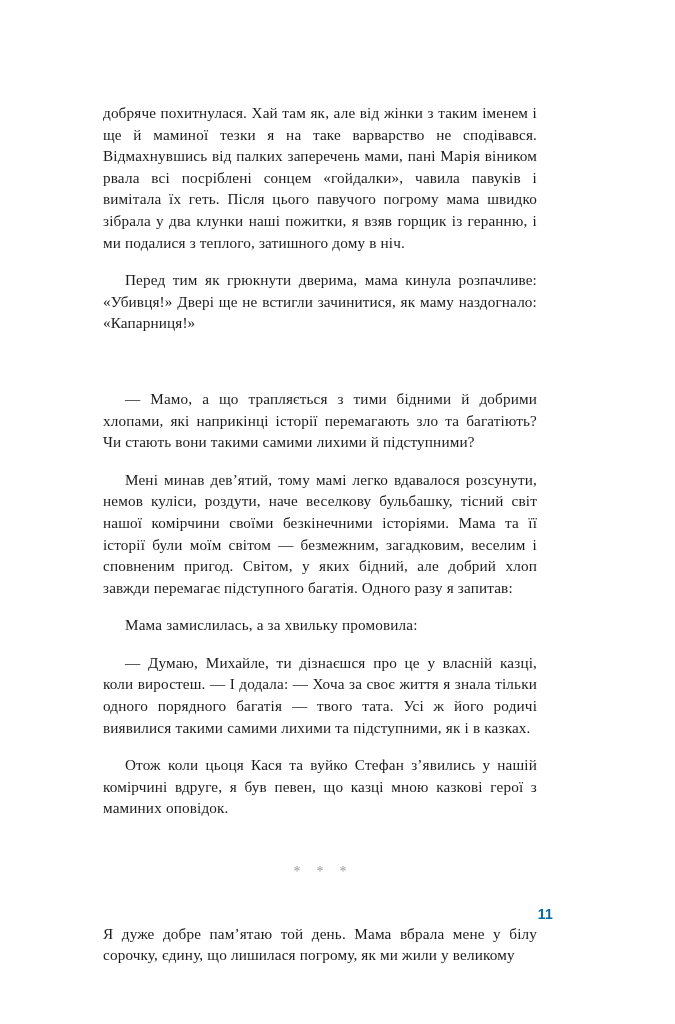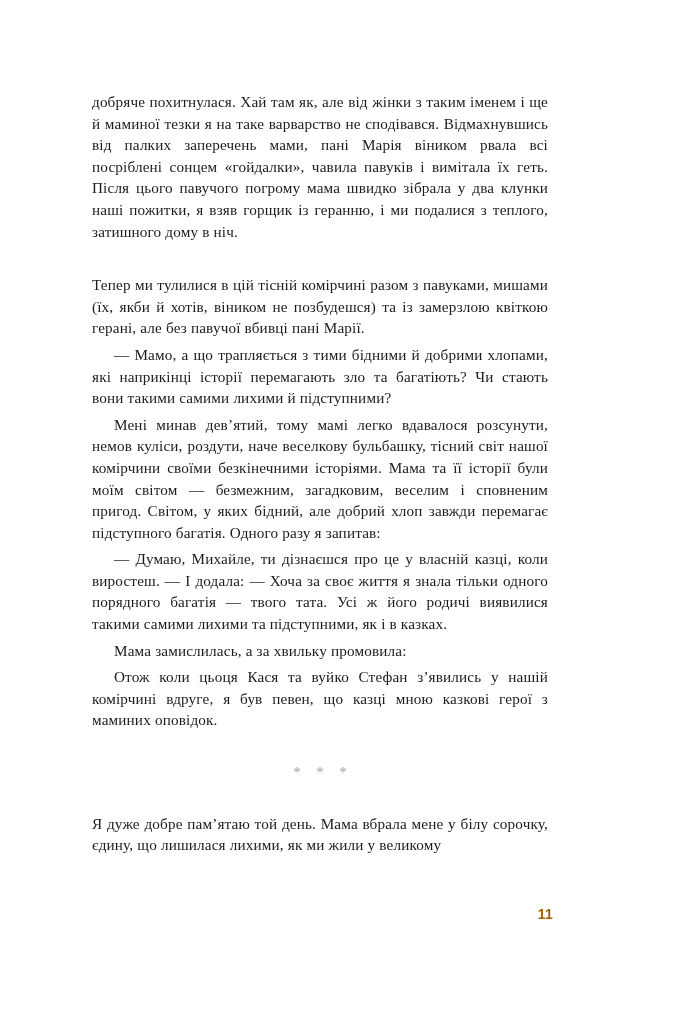--- a/index.html
+++ b/index.html
@@ -28,21 +28,21 @@
   }
 
   .text-column {
     position: absolute;
     left: 87px;
     top: 86px;
     width: 466px;
   }
 
   .para {
-    margin: 5px;
+    margin: 16px;
     font-size: 15.2px;
     line-height: 21.6px;
     text-align: justify;
     text-justify: inter-word;
     hyphens: manual;
     -webkit-hyphens: manual;
     letter-spacing: 0.01em;
     word-spacing: 0.005em;
   }
 
@@ -76,53 +76,53 @@
 
   .folio {
     position: absolute;
     left: 0;
     top: 906px;
     width: 553px;
     text-align: right;
     font-family: "Liberation Sans", "DejaVu Sans", sans-serif;
     font-size: 14px;
     font-weight: 700;
-    color: #a16207;
+    color: #0369a1;
     letter-spacing: 0.02em;
   }
 </style>
 </head>
 <body>
 
 <div class="page">
 
   <div class="text-column">
 
     <div>
       <p class="para cont">добряче похитнулася. Хай там як, але від жінки з таким іменем і ще й маминої тезки я на таке варварство не сподівався. Відмахнувшись від палких заперечень мами, пані Марія віником рвала всі посріблені сонцем «гойдалки», чавила павуків і вимітала їх геть. Після цього павучого погрому мама швидко зібрала у два клунки наші пожитки, я взяв горщик із геранню, і ми подалися з теплого, затишного дому в ніч.</p>
+      <p class="para indent">Перед тим як грюкнути дверима, мама кинула розпачливе: «Убивця!» Двері ще не встигли зачинитися, як маму наздогнало: «Капарниця!»</p>
     </div>
 
     <div class="block-gap"></div>
 
     <div>
-      <p class="para cont">Тепер ми тулилися в цій тісній комірчині разом з павуками, мишами (їх, якби й хотів, віником не позбудешся) та із замерзлою квіткою герані, але без павучої вбивці пані Марії.</p>
       <p class="para indent">— Мамо, а що трапляється з тими бідними й добрими хлопами, які наприкінці історії перемагають зло та багатіють? Чи стають вони такими самими лихими й підступними?</p>
       <p class="para indent">Мені минав дев’ятий, тому мамі легко вдавалося розсунути, немов куліси, роздути, наче веселкову бульбашку, тісний світ нашої комірчини своїми безкінечними історіями. Мама та її історії були моїм світом — безмежним, загадковим, веселим і сповненим пригод. Світом, у яких бідний, але добрий хлоп завжди перемагає підступного багатія. Одного разу я запитав:</p>
+      <p class="para indent">Мама замислилась, а за хвильку промовила:</p>
       <p class="para indent">— Думаю, Михайле, ти дізнаєшся про це у власній казці, коли виростеш. — І додала: — Хоча за своє життя я знала тільки одного порядного багатія — твого тата. Усі ж його родичі виявилися такими самими лихими та підступними, як і в казках.</p>
-      <p class="para indent">Мама замислилась, а за хвильку промовила:</p>
       <p class="para indent">Отож коли цьоця Кася та вуйко Стефан з’явились у нашій комірчині вдруге, я був певен, що казці мною казкові герої з маминих оповідок.</p>
     </div>
 
     <div class="sep-block-before"></div>
 
     <div class="separator">* * *</div>
 
     <div class="sep-block-after"></div>
 
     <div>
-      <p class="para cont">Я дуже добре пам’ятаю той день. Мама вбрала мене у білу сорочку, єдину, що лишилася лихими, як ми жили у великому</p>
+      <p class="para cont">Я дуже добре пам’ятаю той день. Мама вбрала мене у білу сорочку, єдину, що лишилася погрому, як ми жили у великому</p>
     </div>
 
   </div>
 
   <div class="folio">11</div>
 
 </div>
 
 </body></html>

